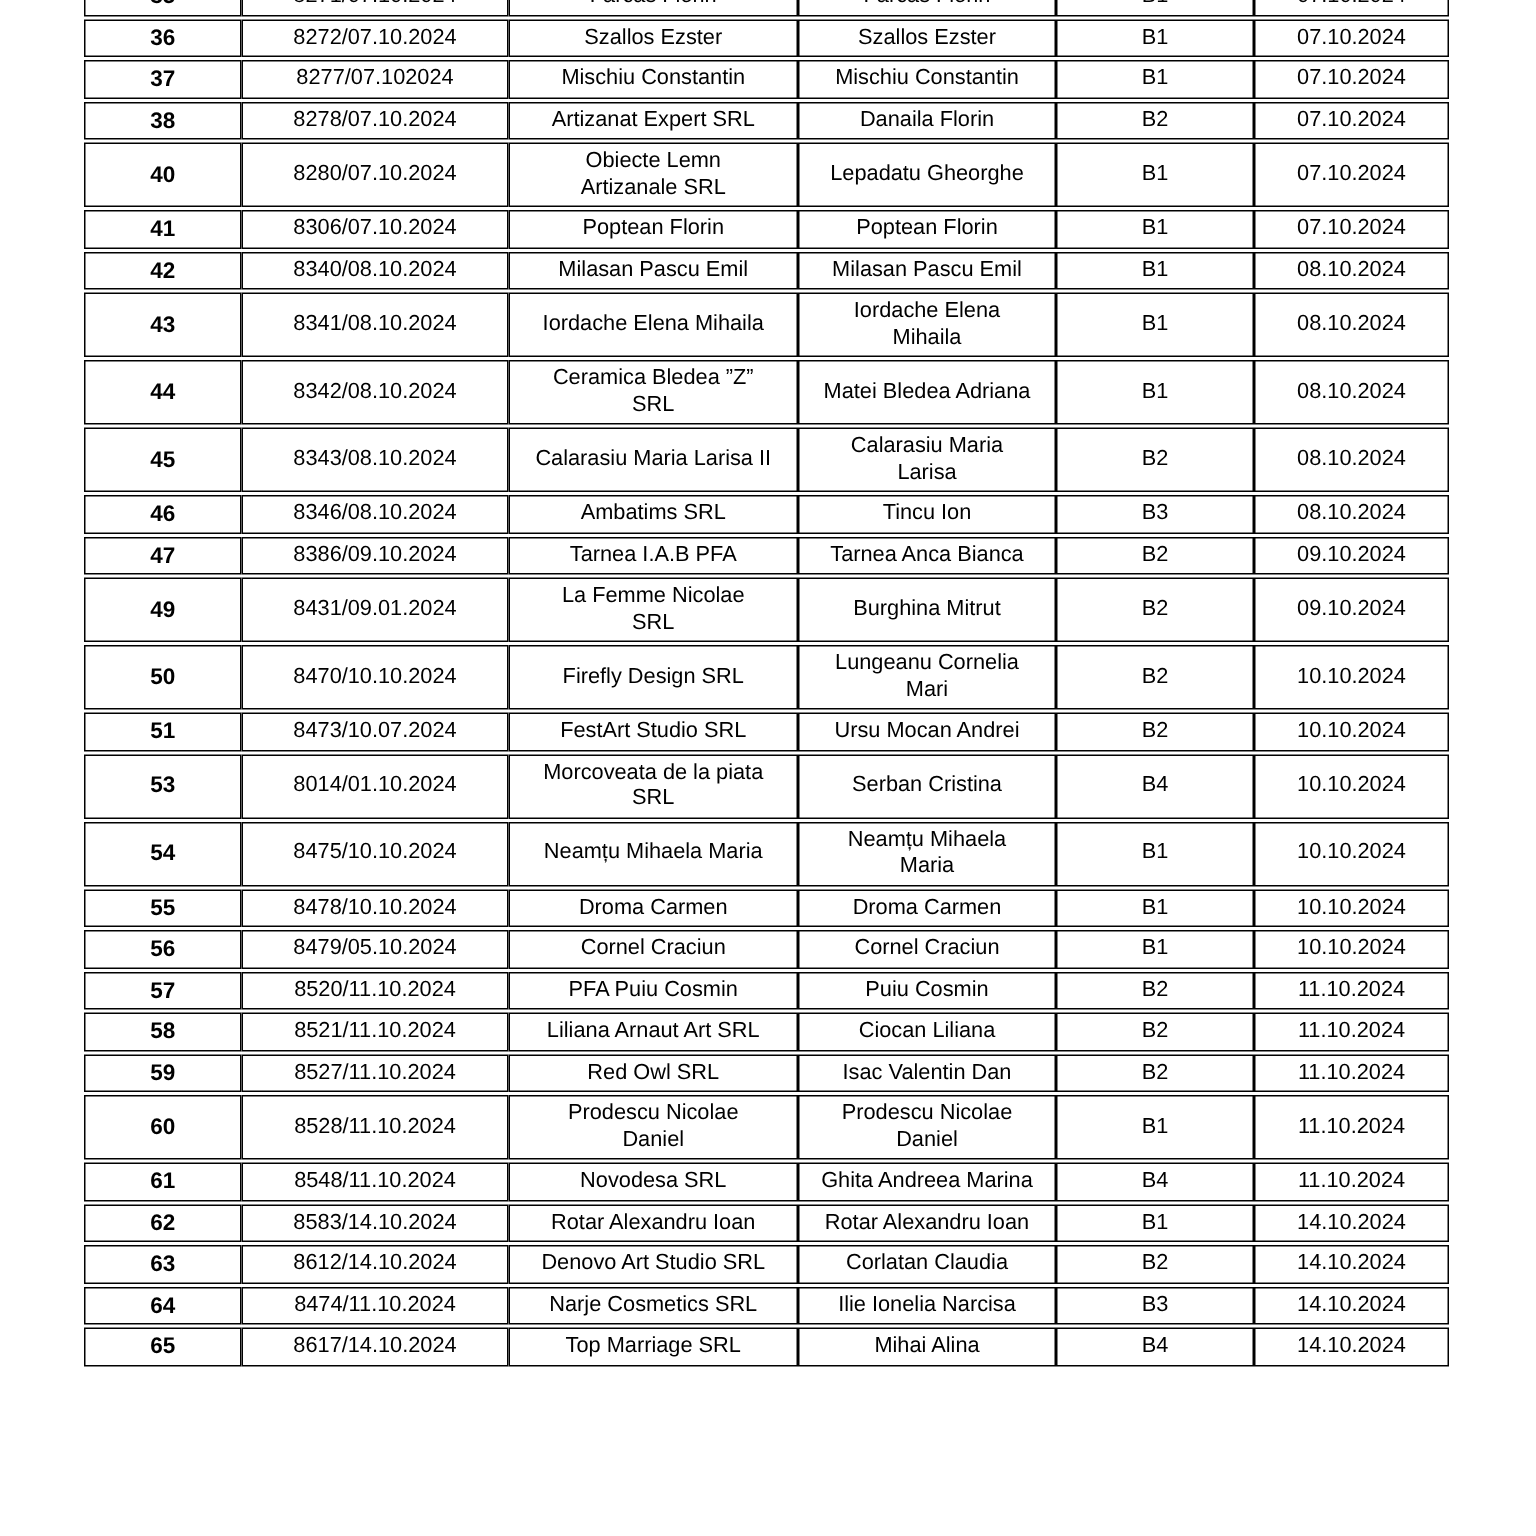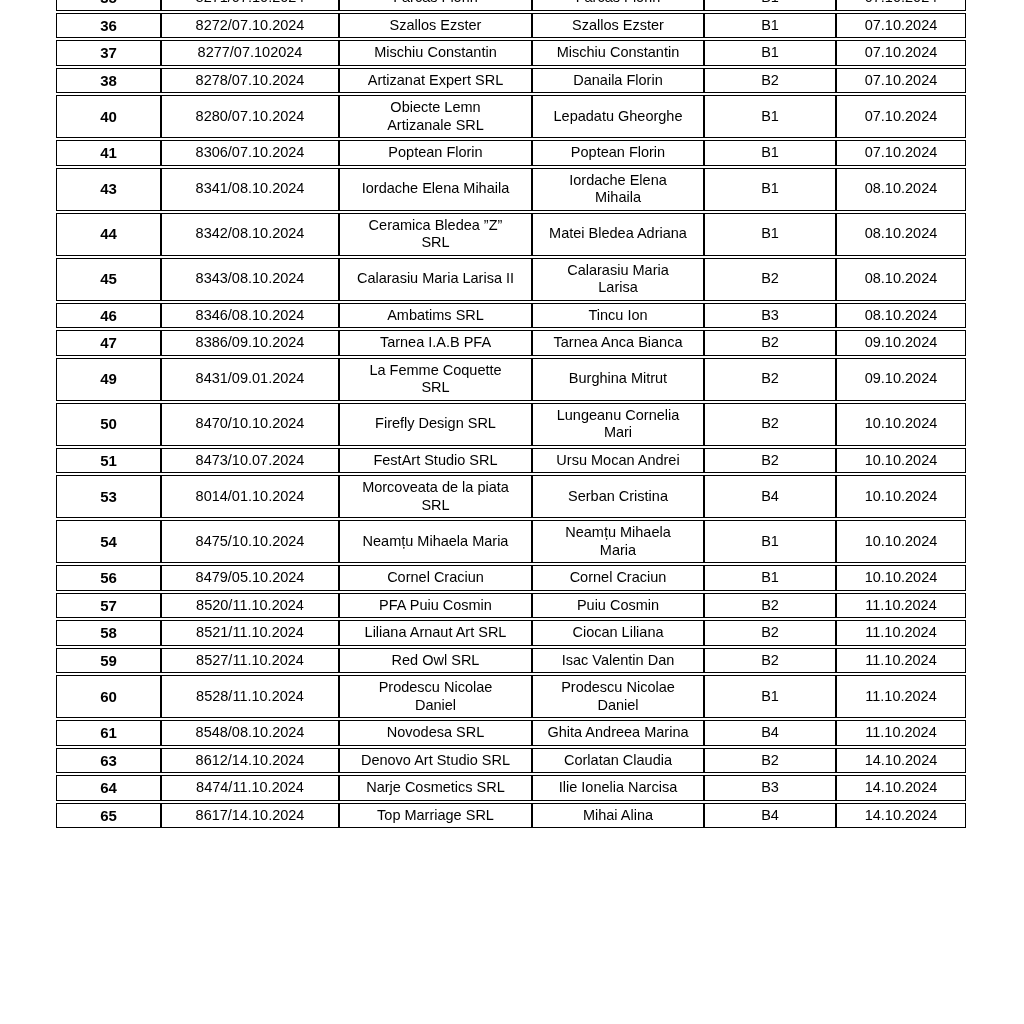--- a/index.html
+++ b/index.html
@@ -105,20 +105,28 @@
           </tr>
           <tr>
             <td class="col-no">41</td>
             <td>8306/07.10.2024</td>
             <td>Poptean Florin</td>
             <td>Poptean Florin</td>
             <td>B1</td>
             <td>07.10.2024</td>
           </tr>
           <tr>
+            <td class="col-no">42</td>
+            <td>8340/08.10.2024</td>
+            <td>Milasan Pascu Emil</td>
+            <td>Milasan Pascu Emil</td>
+            <td>B1</td>
+            <td>08.10.2024</td>
+          </tr>
+          <tr>
             <td class="col-no">43</td>
             <td>8341/08.10.2024</td>
             <td>Iordache Elena Mihaila</td>
             <td>Iordache Elena
 Mihaila</td>
             <td>B1</td>
             <td>08.10.2024</td>
           </tr>
           <tr>
             <td class="col-no">44</td>
@@ -150,21 +158,21 @@
             <td class="col-no">47</td>
             <td>8386/09.10.2024</td>
             <td>Tarnea I.A.B PFA</td>
             <td>Tarnea Anca Bianca</td>
             <td>B2</td>
             <td>09.10.2024</td>
           </tr>
           <tr>
             <td class="col-no">49</td>
             <td>8431/09.01.2024</td>
-            <td>La Femme Coquette
+            <td>La Femme Nicolae
 SRL</td>
             <td>Burghina Mitrut</td>
             <td>B2</td>
             <td>09.10.2024</td>
           </tr>
           <tr>
             <td class="col-no">50</td>
             <td>8470/10.10.2024</td>
             <td>Firefly Design SRL</td>
             <td>Lungeanu Cornelia
@@ -192,20 +200,28 @@
           <tr>
             <td class="col-no">54</td>
             <td>8475/10.10.2024</td>
             <td>Neamțu Mihaela Maria</td>
             <td>Neamțu Mihaela
 Maria</td>
             <td>B1</td>
             <td>10.10.2024</td>
           </tr>
           <tr>
+            <td class="col-no">55</td>
+            <td>8478/10.10.2024</td>
+            <td>Droma Carmen</td>
+            <td>Droma Carmen</td>
+            <td>B1</td>
+            <td>10.10.2024</td>
+          </tr>
+          <tr>
             <td class="col-no">56</td>
             <td>8479/05.10.2024</td>
             <td>Cornel Craciun</td>
             <td>Cornel Craciun</td>
             <td>B1</td>
             <td>10.10.2024</td>
           </tr>
           <tr>
             <td class="col-no">57</td>
             <td>8520/11.10.2024</td>
@@ -235,25 +251,33 @@
             <td>8528/11.10.2024</td>
             <td>Prodescu Nicolae
 Daniel</td>
             <td>Prodescu Nicolae
 Daniel</td>
             <td>B1</td>
             <td>11.10.2024</td>
           </tr>
           <tr>
             <td class="col-no">61</td>
-            <td>8548/08.10.2024</td>
+            <td>8548/11.10.2024</td>
             <td>Novodesa SRL</td>
             <td>Ghita Andreea Marina</td>
             <td>B4</td>
             <td>11.10.2024</td>
+          </tr>
+          <tr>
+            <td class="col-no">62</td>
+            <td>8583/14.10.2024</td>
+            <td>Rotar Alexandru Ioan</td>
+            <td>Rotar Alexandru Ioan</td>
+            <td>B1</td>
+            <td>14.10.2024</td>
           </tr>
           <tr>
             <td class="col-no">63</td>
             <td>8612/14.10.2024</td>
             <td>Denovo Art Studio SRL</td>
             <td>Corlatan Claudia</td>
             <td>B2</td>
             <td>14.10.2024</td>
           </tr>
           <tr>

